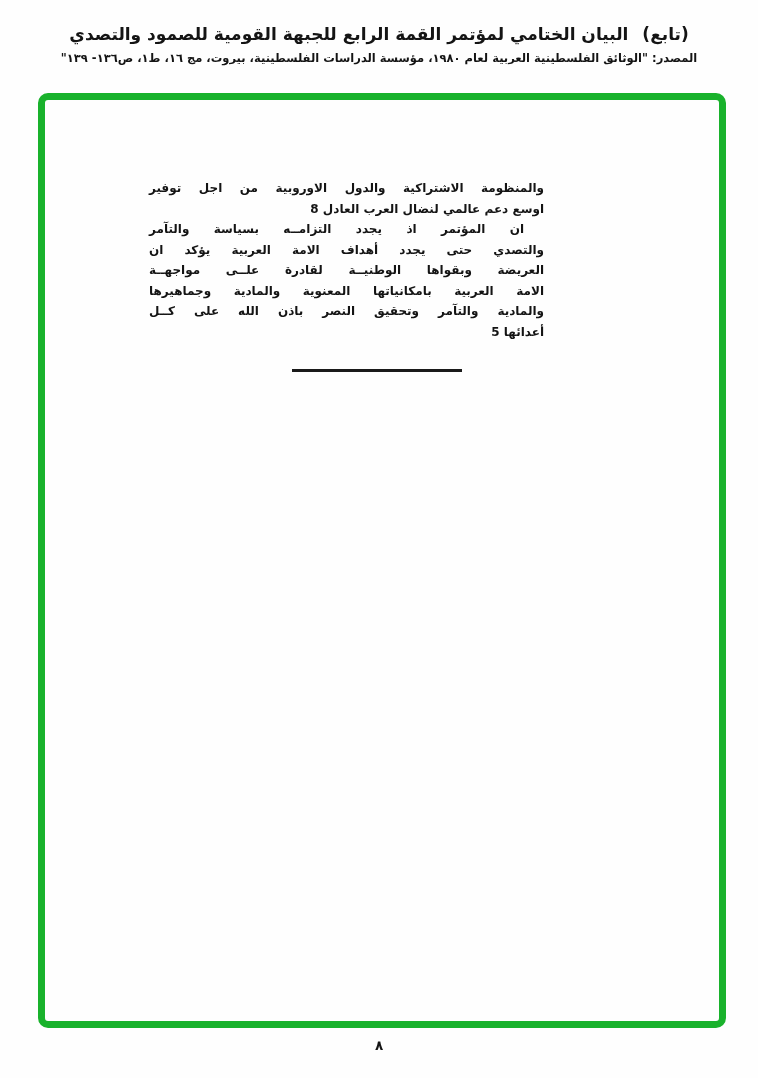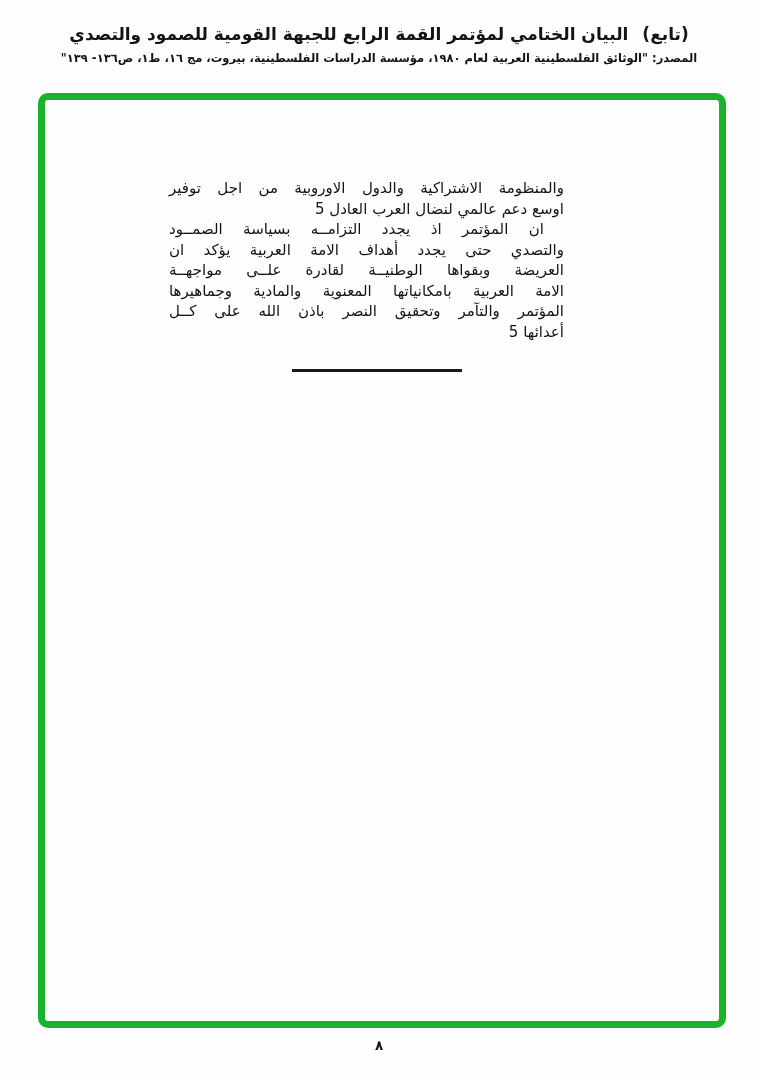--- a/index.html
+++ b/index.html
@@ -57,25 +57,25 @@
     height: 935px;
     border: 7px solid var(--frame-green);
     border-radius: 10px;
     background: transparent;
   }
 
   
   .textblock {
     position: absolute;
     top: 178px;
-    right: 194px;
+    right: 214px;
     width: 395px;
     direction: rtl;
-    font-size: 15px;
-    font-weight: normal;
+    font-size: 12px;
+    font-weight: bold;
     line-height: 20.5px;
     color: var(--ink);
   }
   .line {
     text-align: justify;
     text-align-last: justify;
     white-space: nowrap;
   }
   .line.endline {
     text-align: right;
@@ -116,26 +116,26 @@
     <div class="title-line">
       <span class="cont-label">(تابع)</span><span>البيان الختامي لمؤتمر القمة الرابع للجبهة القومية للصمود والتصدي</span>
     </div>
     <div class="source-line">المصدر: "الوثائق الفلسطينية العربية لعام ١٩٨٠،  مؤسسة الدراسات الفلسطينية، بيروت، مج ١٦، ط١، ص١٣٦- ١٣٩"</div>
   </div>
 
   <div class="frame"></div>
 
   <div class="textblock">
     <div class="line">والمنظومة الاشتراكية والدول الاوروبية من اجل توفير</div>
-    <div class="line endline">اوسع دعم عالمي لنضال العرب العادل 5</div>
-    <div class="line indented">ان المؤتمر اذ يجدد التزامــه بسياسة الصمــود</div>
+    <div class="line endline">اوسع دعم عالمي لنضال العرب العادل 8</div>
+    <div class="line indented">ان المؤتمر اذ يجدد التزامــه بسياسة والتآمر</div>
     <div class="line">والتصدي حتى يجدد أهداف الامة العربية يؤكد ان</div>
     <div class="line">العريضة وبقواها الوطنيــة لقادرة علــى مواجهــة</div>
     <div class="line">الامة العربية بامكانياتها المعنوية والمادية وجماهيرها</div>
-    <div class="line">المؤتمر والتآمر وتحقيق النصر باذن الله على كــل</div>
+    <div class="line">والمادية والتآمر وتحقيق النصر باذن الله على كــل</div>
     <div class="line endline">أعدائها 5</div>
   </div>
 
   <div class="divider"></div>
 
   <div class="page-number">٨</div>
 
 </div>
 
 </body></html>

